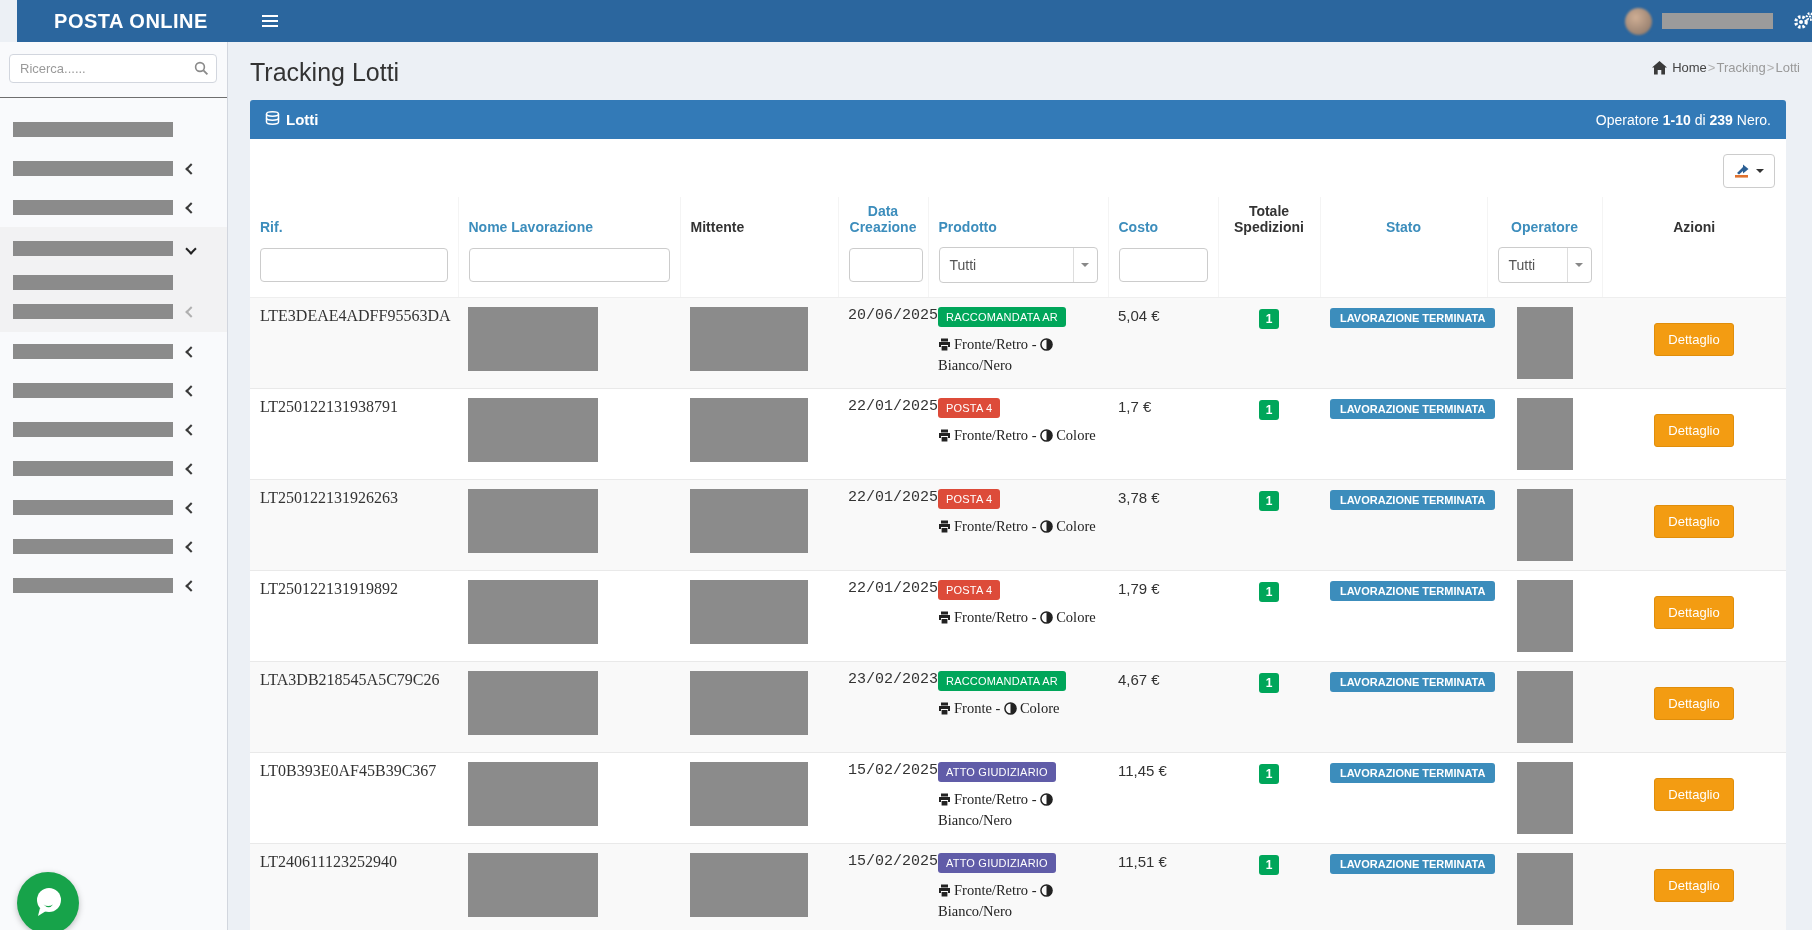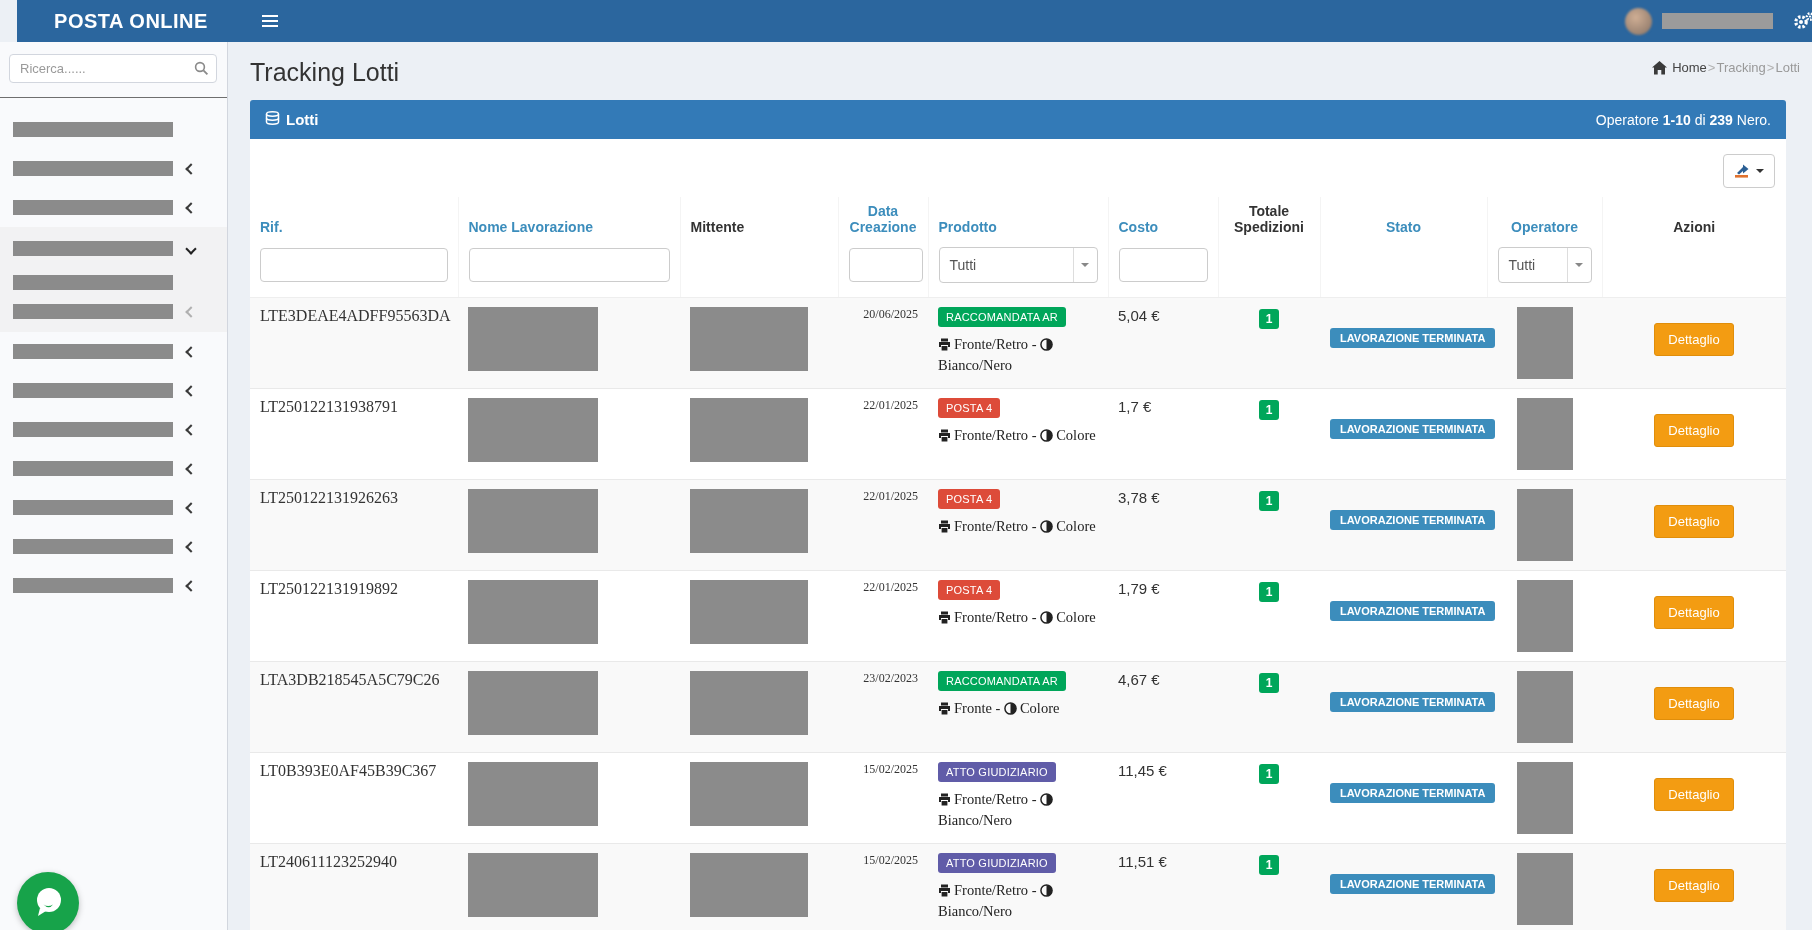--- a/index.html
+++ b/index.html
@@ -102,36 +102,36 @@
               display:flex; align-items:stretch; cursor:pointer; }
   .f-select .val { flex:1; display:flex; align-items:center; padding:0 10px; font-size:14px; color:#555; }
   .f-select .caret-box { width:24px; border-left:1px solid #ddd; display:flex;
                          align-items:center; justify-content:center; }
   .f-select .caret-box .caret-down { border-top-color:#888; }
 
   .grid tbody td { vertical-align:top; padding:9px 10px; border-bottom:1px solid #e9e9e9; }
   .grid tbody tr:nth-child(odd) { background:#f9f9f9; }
   .grid tbody tr { height:77px; }
   .cell-serif { font-family:"Liberation Serif", serif; font-size:16px; color:#333; }
-  .cell-date { font-family:Liberation Serif, serif; font-size:12px; color:#333; text-align:right; }
+  .cell-date { font-family:Liberation Mono, monospace; font-size:15px; color:#333; text-align:right; }
   .cell-cost { font-size:15px; color:#333; }
   .redact { background:#8b8b8b; }
   .redact.nome { width:130px; height:64px; }
   .redact.mitt { width:118px; height:64px; }
   .redact.oper { width:56px; height:72px; margin:0 auto; }
   .badge { display:inline-block; color:#fff; font-size:11px; font-weight:normal; border-radius:3px;
            padding:4px 8px; letter-spacing:.2px; white-space:nowrap; }
   .prod-info { font-family:"Liberation Serif", serif; font-size:14.5px; color:#222;
                margin-top:7px; line-height:1.45; }
   .prod-info .ic { display:inline-block; vertical-align:-2px; margin-right:3px; }
   .td-center { text-align:center; }
   .badge-count { display:inline-block; background:#00a65a; color:#fff; font-size:12px; font-weight:bold;
                  border-radius:3px; padding:3px 7px; margin-top:2px; }
   .badge-stato { display:inline-block; background:#3c8dbc; color:#fff; font-size:11px; font-weight:bold;
-                 border-radius:3px; padding:4px 10px; margin-top:21px; white-space:nowrap; }
+                 border-radius:3px; padding:4px 10px; margin-top:1px; white-space:nowrap; }
   .btn-dettaglio { background:#f39c12; border:1px solid #e08e0b; color:#fff; font-size:13px;
                    border-radius:3px; padding:8px 13px; cursor:pointer; margin-top:16px;
                    font-family:"Liberation Sans", sans-serif; }
   .az-cell { text-align:center; }
 </style>
 </head>
 <body>
 
 <div class="stage">
 

